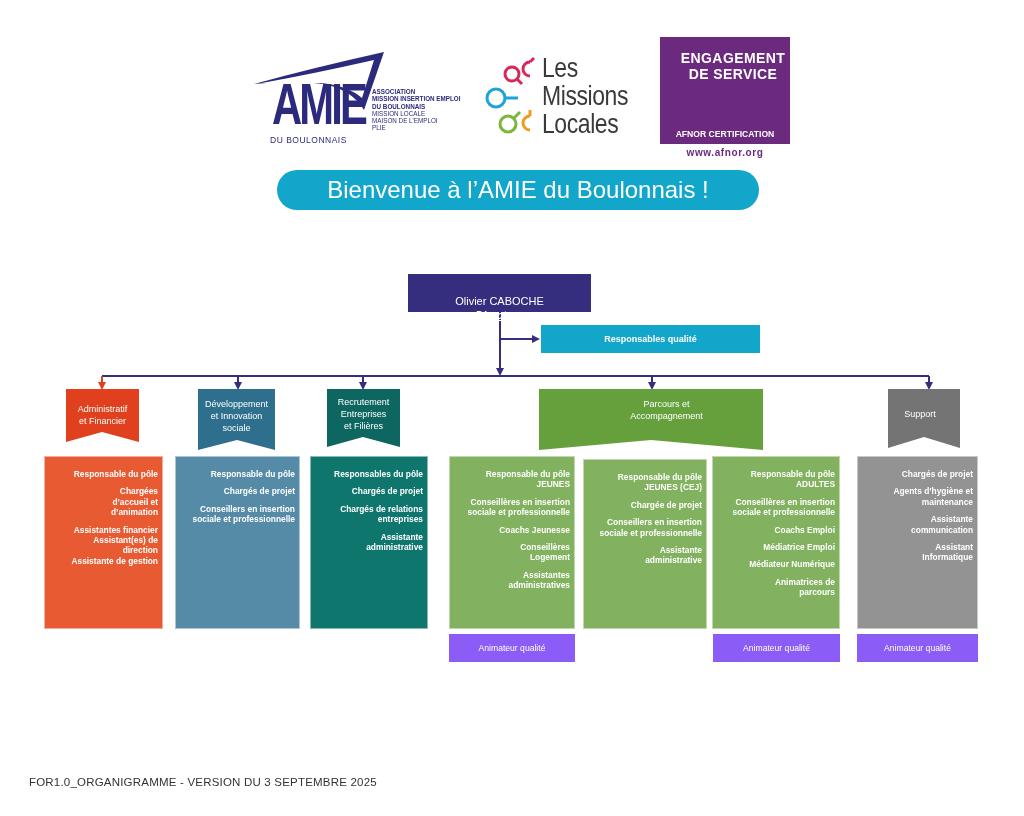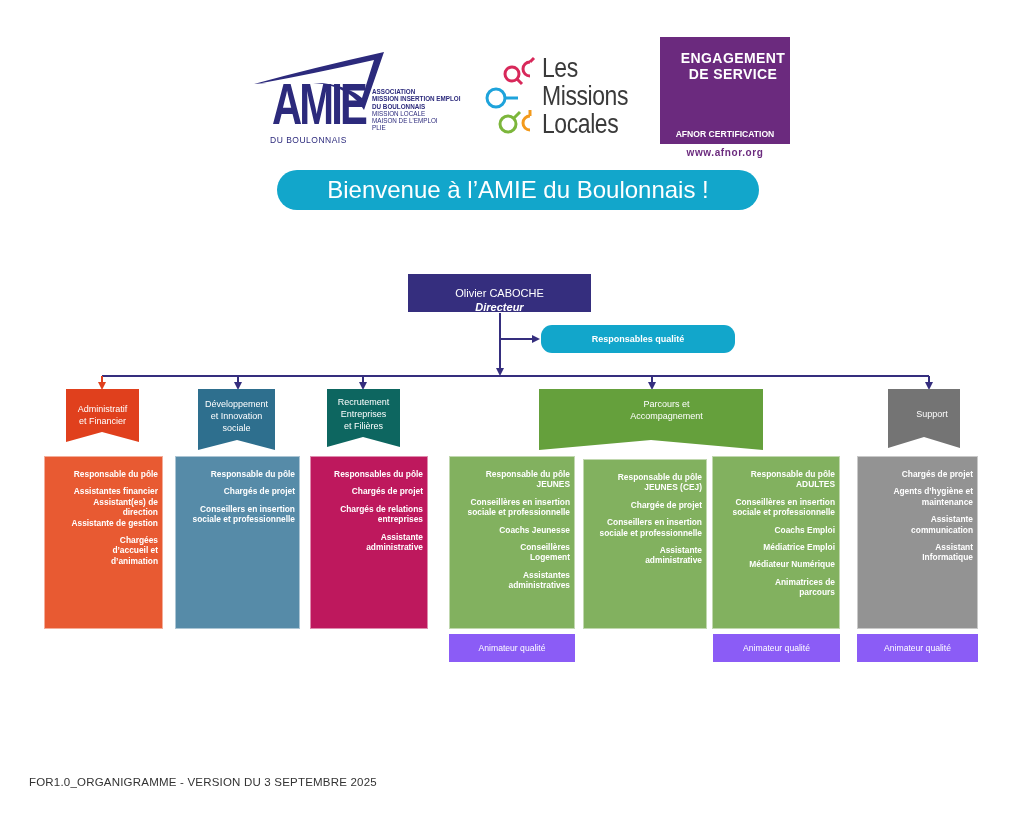--- a/index.html
+++ b/index.html
@@ -24,25 +24,25 @@
   .afnor-box { position: absolute; left: 0; top: 0; width: 130px; height: 107px; background: #6b2a7e; }
   .afnor-t1 { position: absolute; left: 0; width: 130px; text-align: center; font-weight: bold; color: #fff; font-size: 14px; line-height: 15px; letter-spacing: 0.4px; padding-left: 16px; }
   .afnor-inner { position: absolute; left: 12px; top: 50px; width: 106px; height: 39px; background: #fff; color: #6b2a7e; font-weight: bold; font-size: 8px; line-height: 10px; text-align: center; padding-top: 4px; }
   .afnor-cert { position: absolute; left: 0; top: 92px; width: 130px; text-align: center; font-weight: bold; font-size: 8.6px; color: #fff; }
   .afnor-url { position: absolute; left: 0; top: 110px; width: 130px; text-align: center; font-weight: bold; font-size: 10px; color: #6b2a7e; letter-spacing: 0.6px; }
 
   
   .welcome { left: 277px; top: 170px; width: 482px; height: 40px; border-radius: 20px; background: #12a6cb; color: #fff; font-size: 24px; line-height: 40px; text-align: center; }
 
   
-  .director { left: 408px; top: 274px; width: 183px; height: 38px; background: #352e7e; text-align: center; padding-top: 12px; }
+  .director { left: 408px; top: 274px; width: 183px; height: 38px; background: #352e7e; text-align: center; padding-top: 20px; }
   .director .name { font-size: 11px; line-height: 14px; }
   .director .role { font-size: 11px; line-height: 15px; font-weight: bold; font-style: italic; text-decoration: underline; }
 
-  .quality-head { left: 541px; top: 325px; width: 194px; height: 28px; background: #12a6cb; font-size: 9px; font-weight: bold; line-height: 28px; text-align: center; border-radius: 11px; }
+  .quality-head { left: 541px; top: 325px; width: 219px; height: 28px; background: #12a6cb; font-size: 9px; font-weight: bold; line-height: 28px; text-align: center; }
 
   
   svg.lines { position: absolute; left: 0; top: 0; width: 1024px; height: 816px; pointer-events: none; }
 
   
   .banner { position: absolute; text-align: center; font-size: 9px; line-height: 12px; color: #fff; }
   .banner span { display: block; }
 
   
   .card { position: absolute; text-align: right; font-weight: bold; font-size: 8.4px; line-height: 10.4px; color: #fff; padding: 12px 4px 0 4px; border: 1px solid rgba(255,255,255,0.5); }
@@ -149,41 +149,41 @@
 </div>
 <div class="banner" style="left:327px;top:396px;width:73px;">
   <span>Recrutement</span>
   <span>Entreprises</span>
   <span>et Filières</span>
 </div>
 <div class="banner" style="left:539px;top:398px;width:255px;">
   <span>Parcours et</span>
   <span>Accompagnement</span>
 </div>
-<div class="banner" style="left:888px;top:408px;width:64px;margin-left:12px;">
+<div class="banner" style="left:888px;top:408px;width:64px;">
   <span>Support</span>
 </div>
 
 <div class="card" id="card-admin" style="left:44px;top:456px;width:119px;height:173px;background:#e85a32;">
     <span class="item" style="white-space: pre-line;">Responsable du pôle</span>
+    <span class="item" style="white-space: pre-line;">Chargées
+d’accueil et
+d’animation</span>
     <span class="item" style="white-space: pre-line;">Assistantes financier
 Assistant(es) de
 direction
 Assistante de gestion</span>
-    <span class="item" style="white-space: pre-line;">Chargées
-d’accueil et
-d’animation</span>
   </div>
 <div class="card" id="card-dev" style="left:175px;top:456px;width:125px;height:173px;background:#568ba8;">
     <span class="item" style="white-space: pre-line;">Responsable du pôle</span>
     <span class="item" style="white-space: pre-line;">Chargés de projet</span>
     <span class="item" style="white-space: pre-line;">Conseillers en insertion
 sociale et professionnelle</span>
   </div>
-<div class="card" id="card-recrut" style="left:310px;top:456px;width:118px;height:173px;background:#be185d;">
+<div class="card" id="card-recrut" style="left:310px;top:456px;width:118px;height:173px;background:#0f766e;">
     <span class="item" style="white-space: pre-line;">Responsables du pôle</span>
     <span class="item" style="white-space: pre-line;">Chargés de projet</span>
     <span class="item" style="white-space: pre-line;">Chargés de relations
 entreprises</span>
     <span class="item" style="white-space: pre-line;">Assistante
 administrative</span>
   </div>
 <div class="card" id="card-jeunes" style="left:449px;top:456px;width:126px;height:173px;background:#82b15f;">
     <span class="item" style="white-space: pre-line;">Responsable du pôle
 JEUNES</span>

